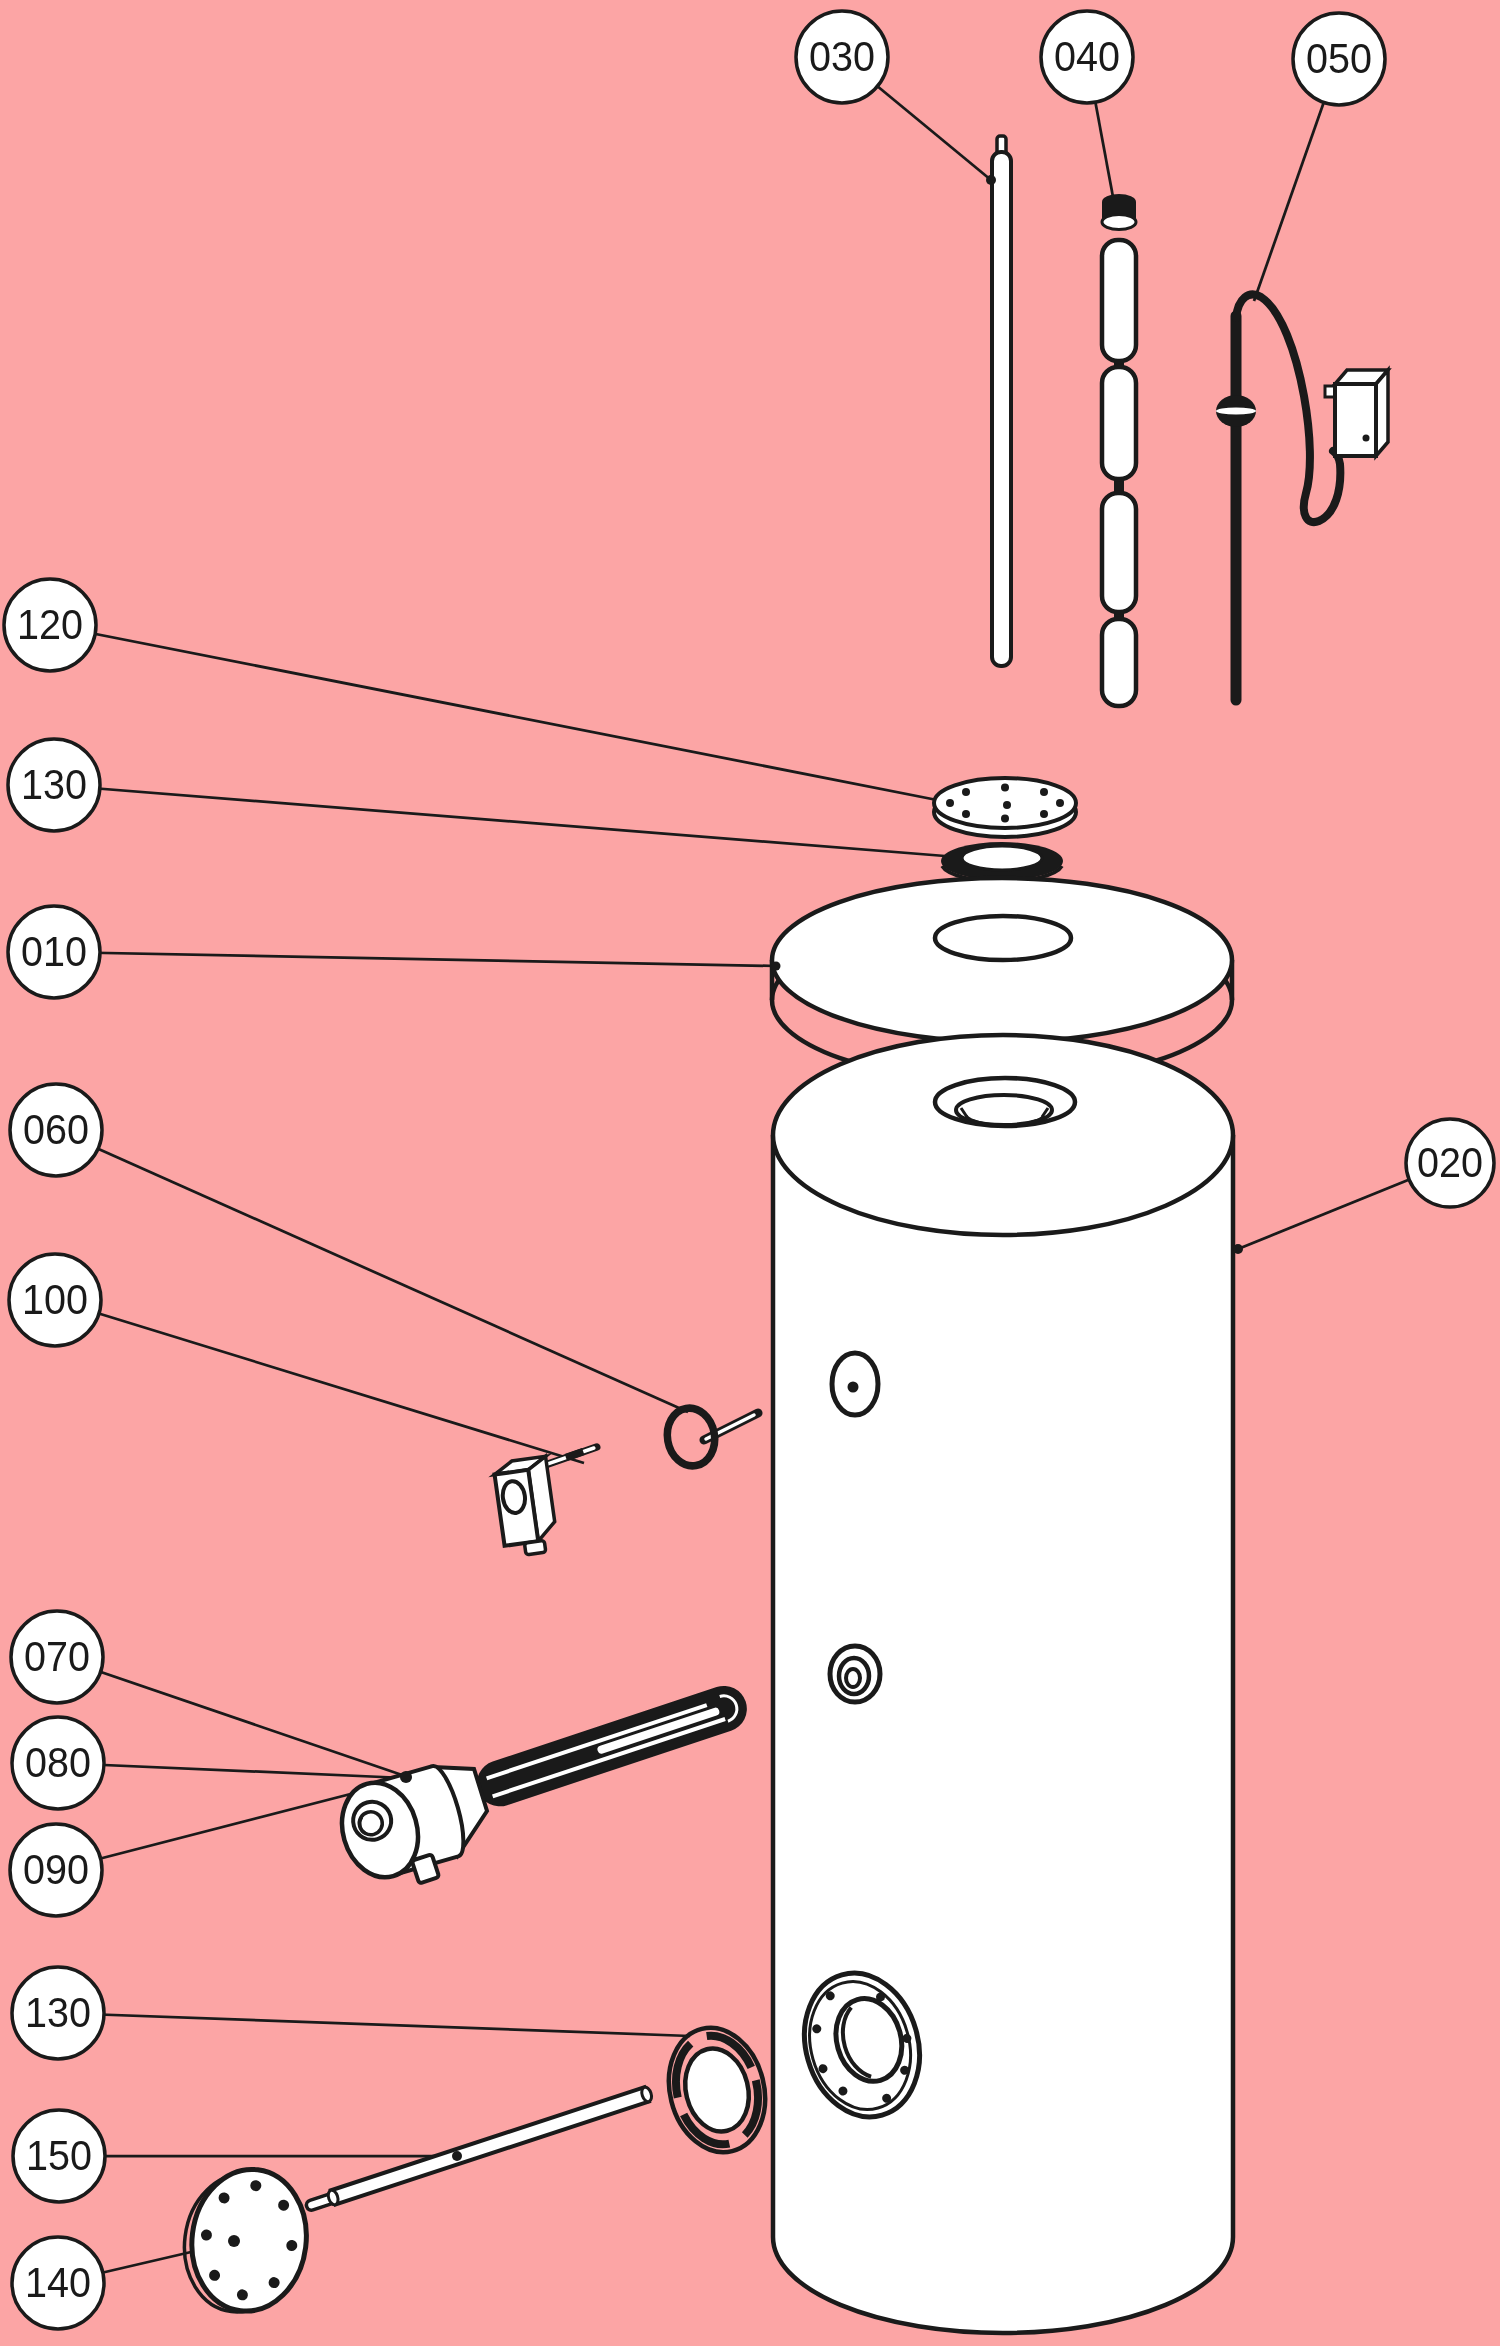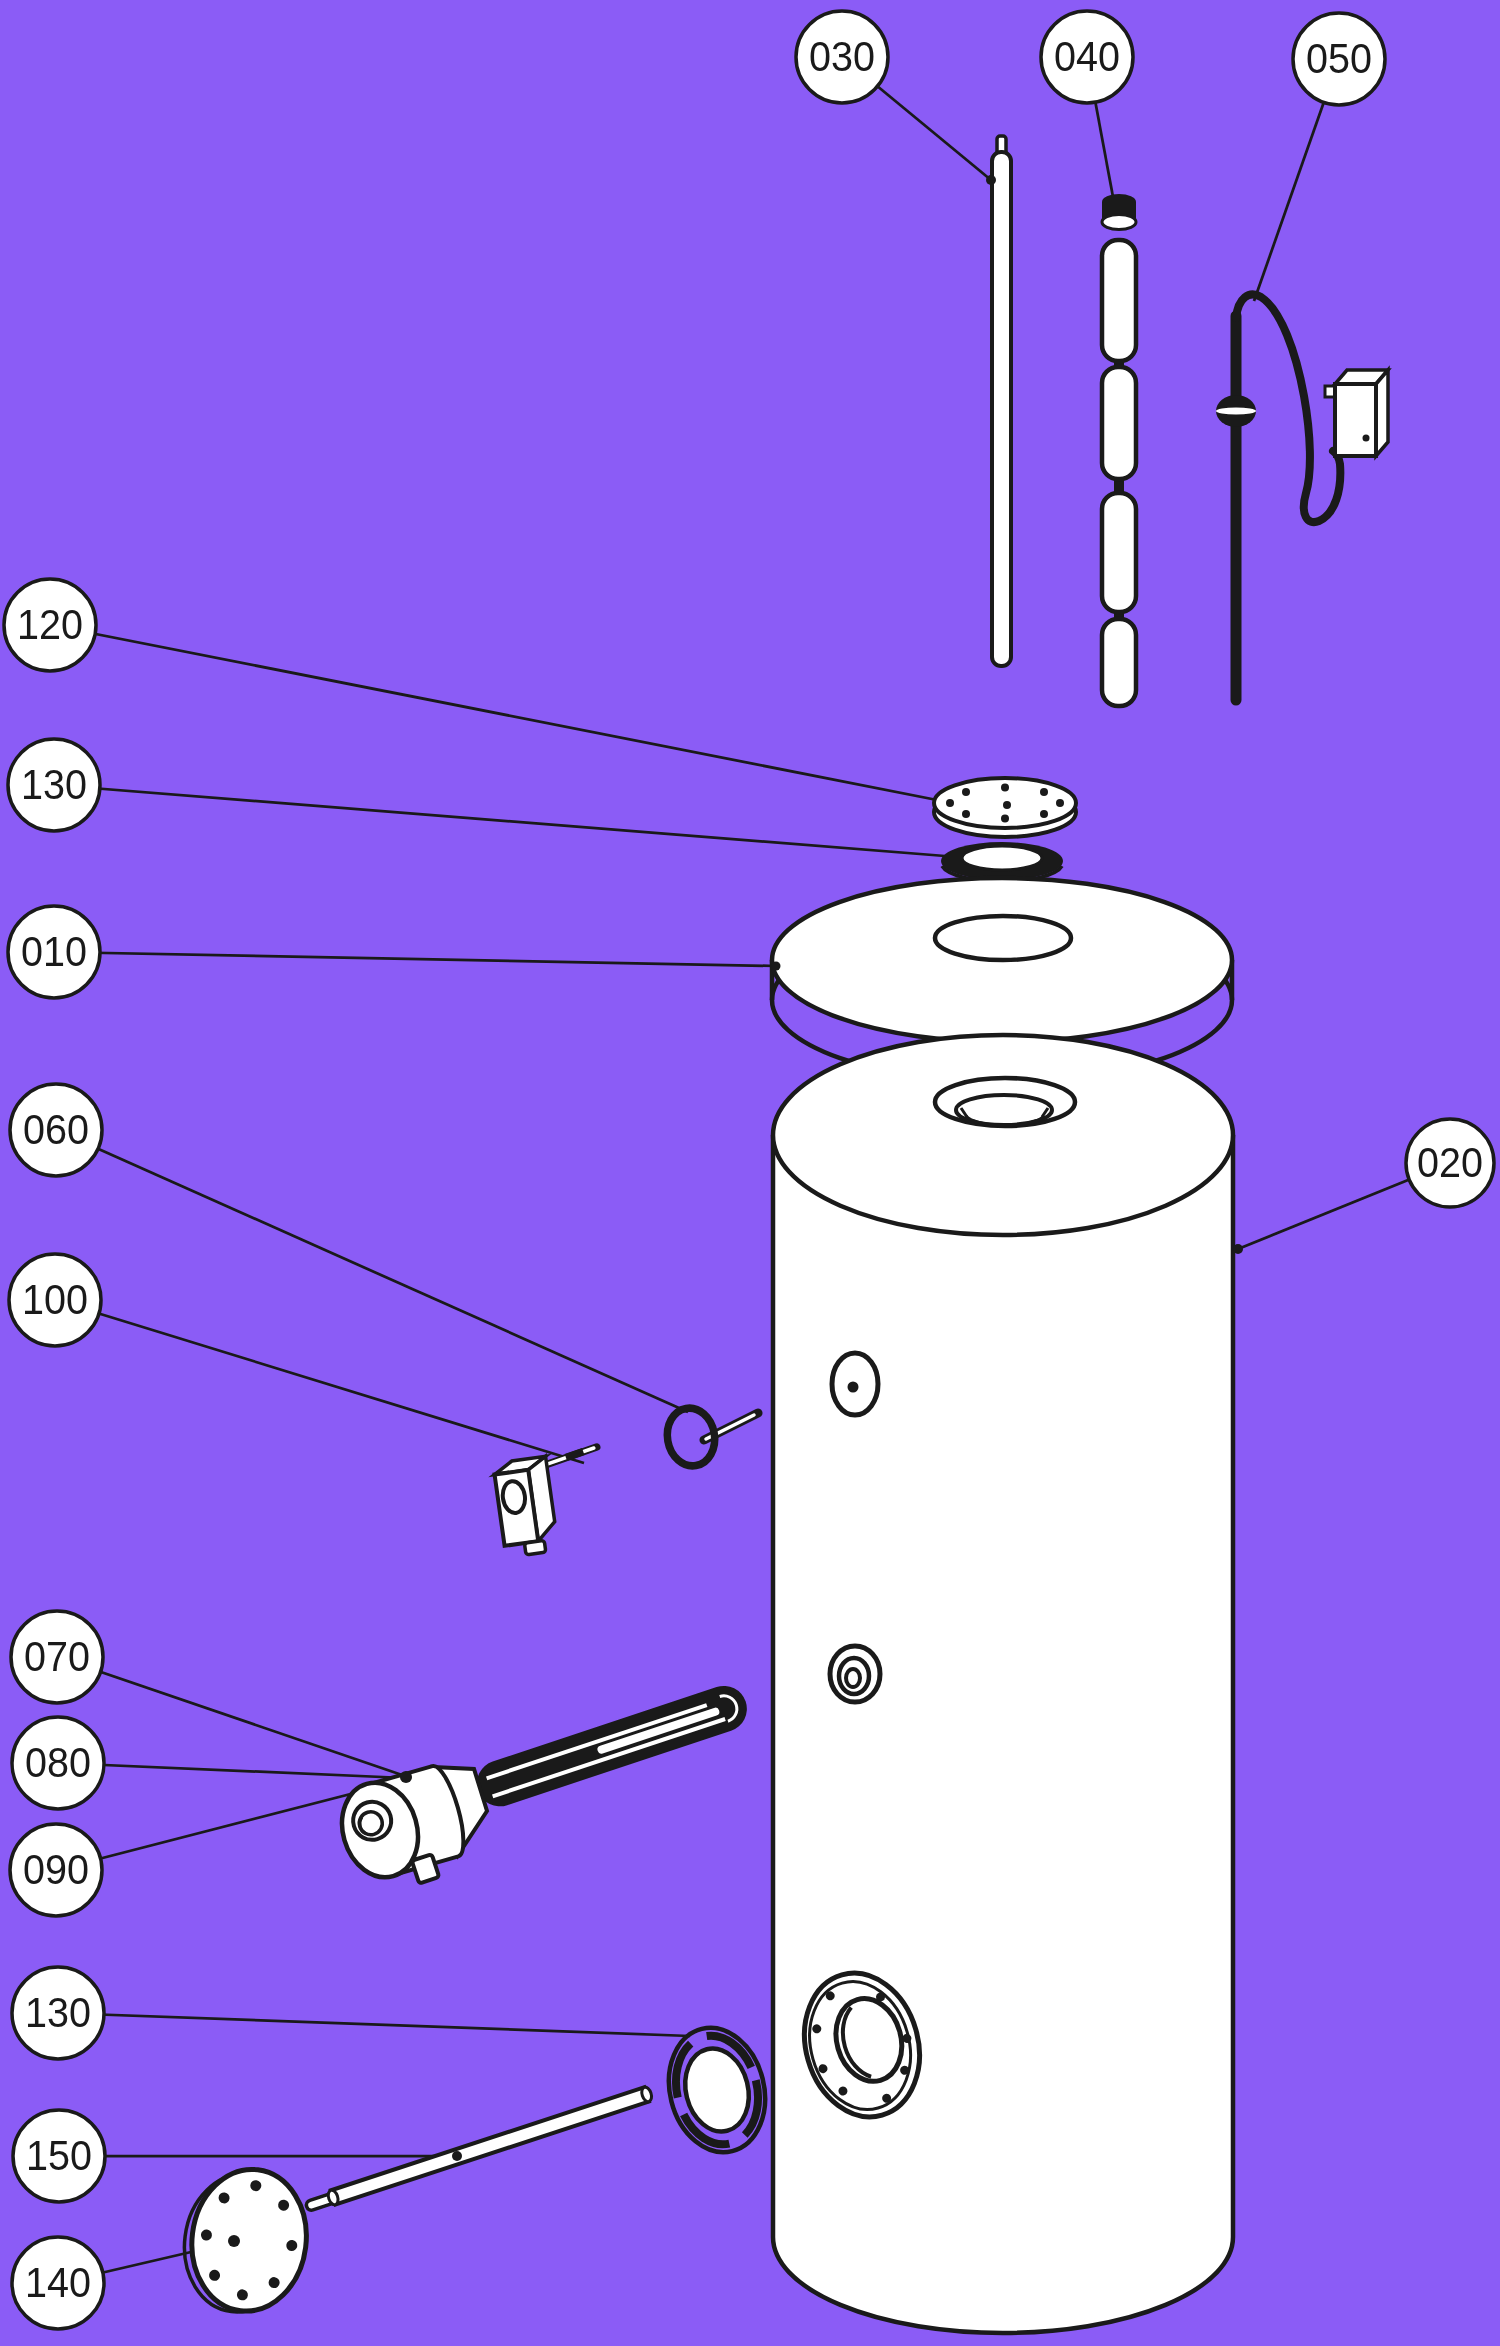--- a/index.html
+++ b/index.html
@@ -4,21 +4,21 @@
 <style>
   html, body {
     margin: 0;
     padding: 0;
     background: #ffffff;
     font-family: "Liberation Sans", sans-serif;
   }
   .page {
     width: 1500px;
     height: 2346px;
-    background: #8b5cf6;
+    background: #fca5a5;
     position: relative;
     overflow: hidden;
   }
   svg { display: block; }
   .ln   { stroke: #1a1a1a; fill: none; }
   .part { stroke: #1a1a1a; fill: #ffffff; }
   .solid{ fill: #1a1a1a; stroke: none; }
   .balloon { fill: #ffffff; stroke: #1a1a1a; stroke-width: 3.5px; }
   .balloon-label {
     fill: #1a1a1a;

